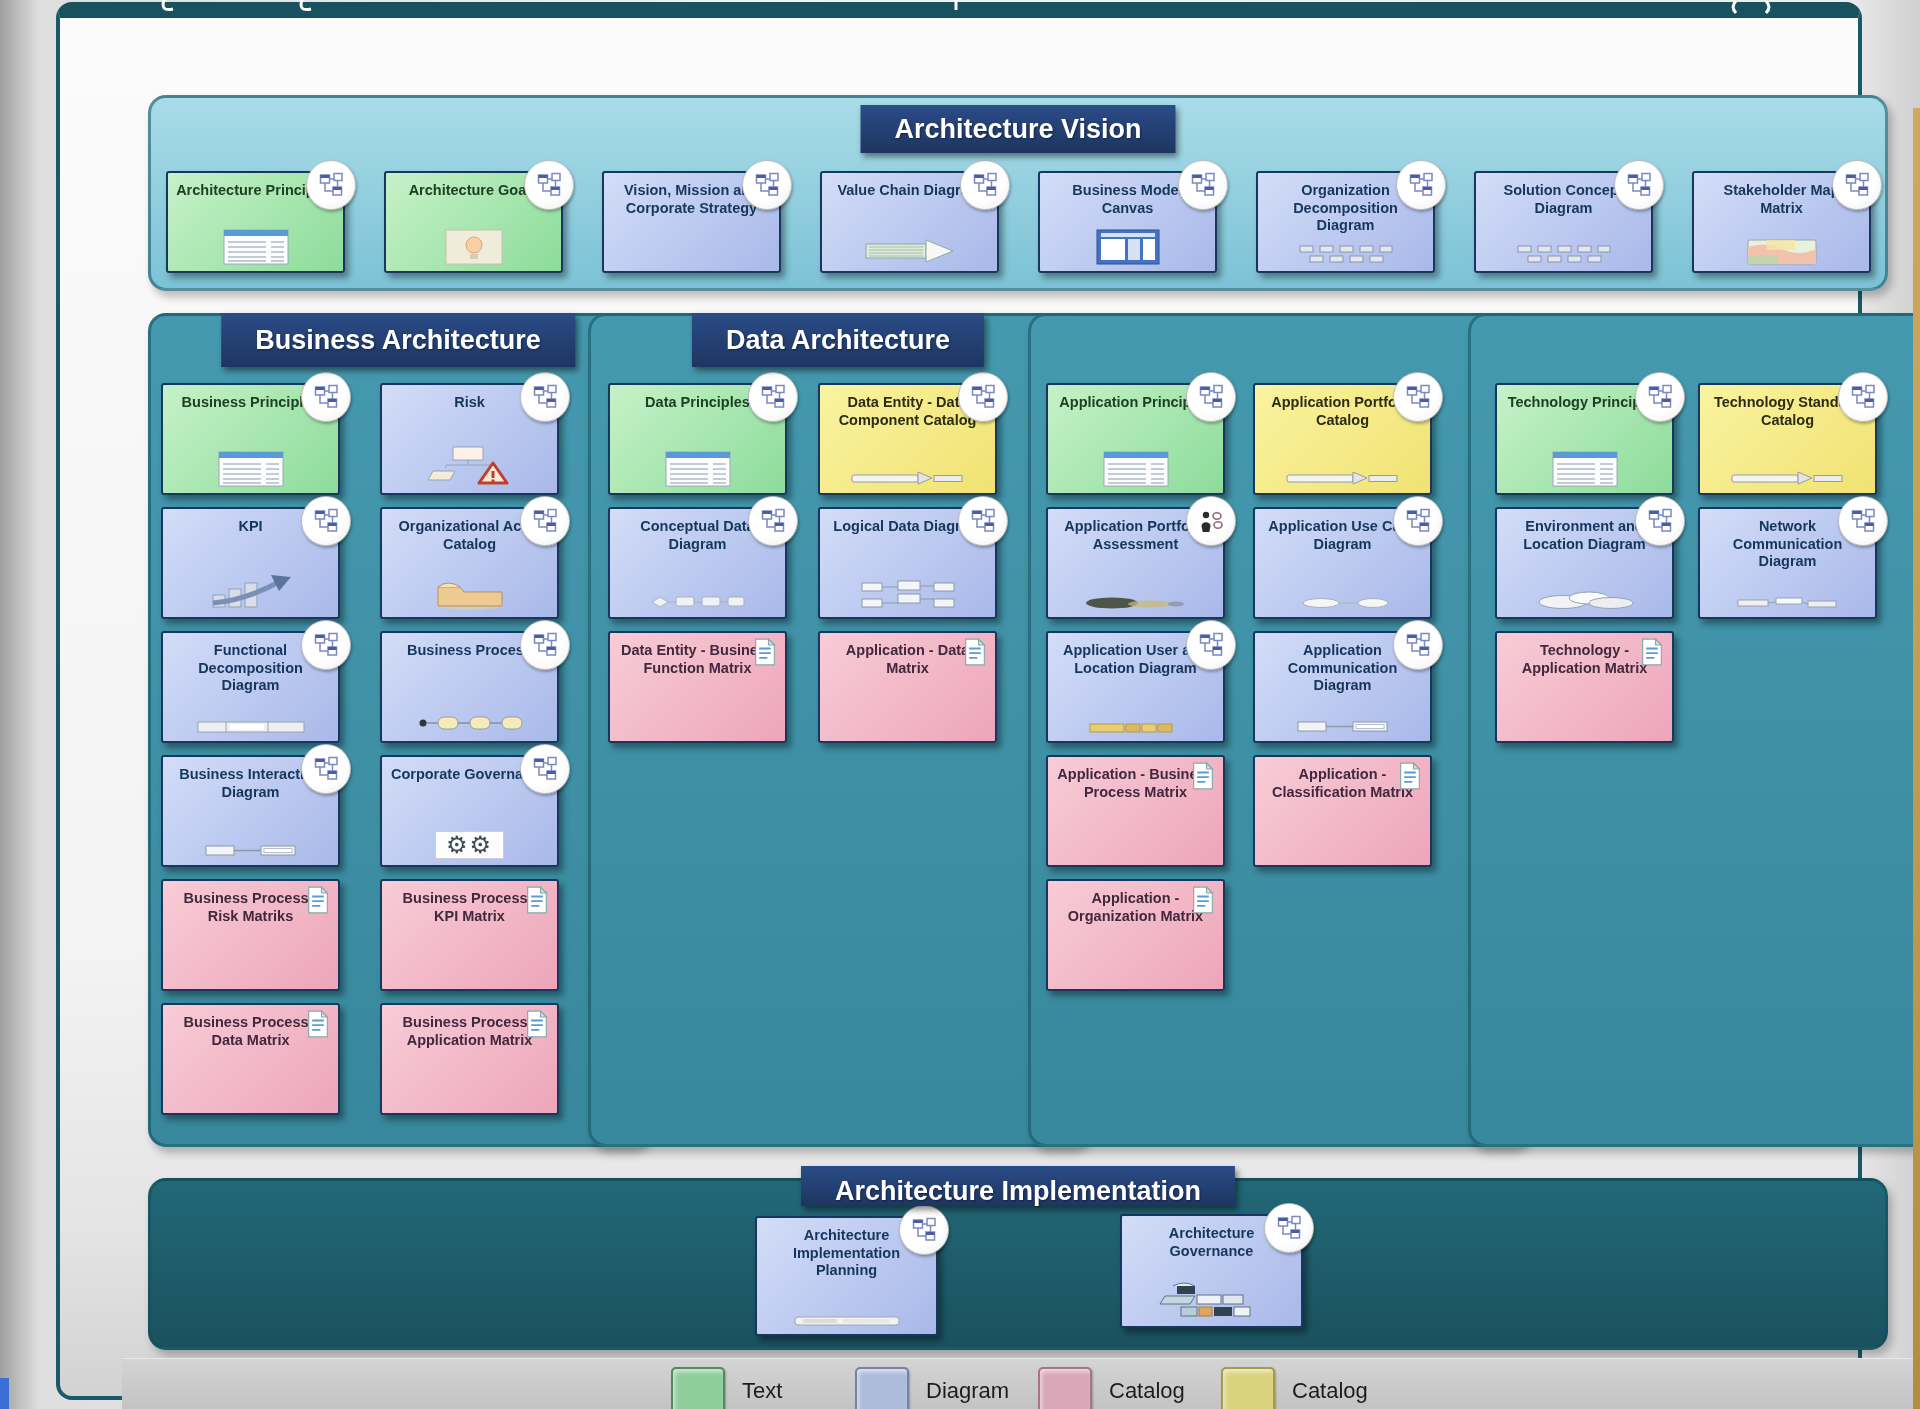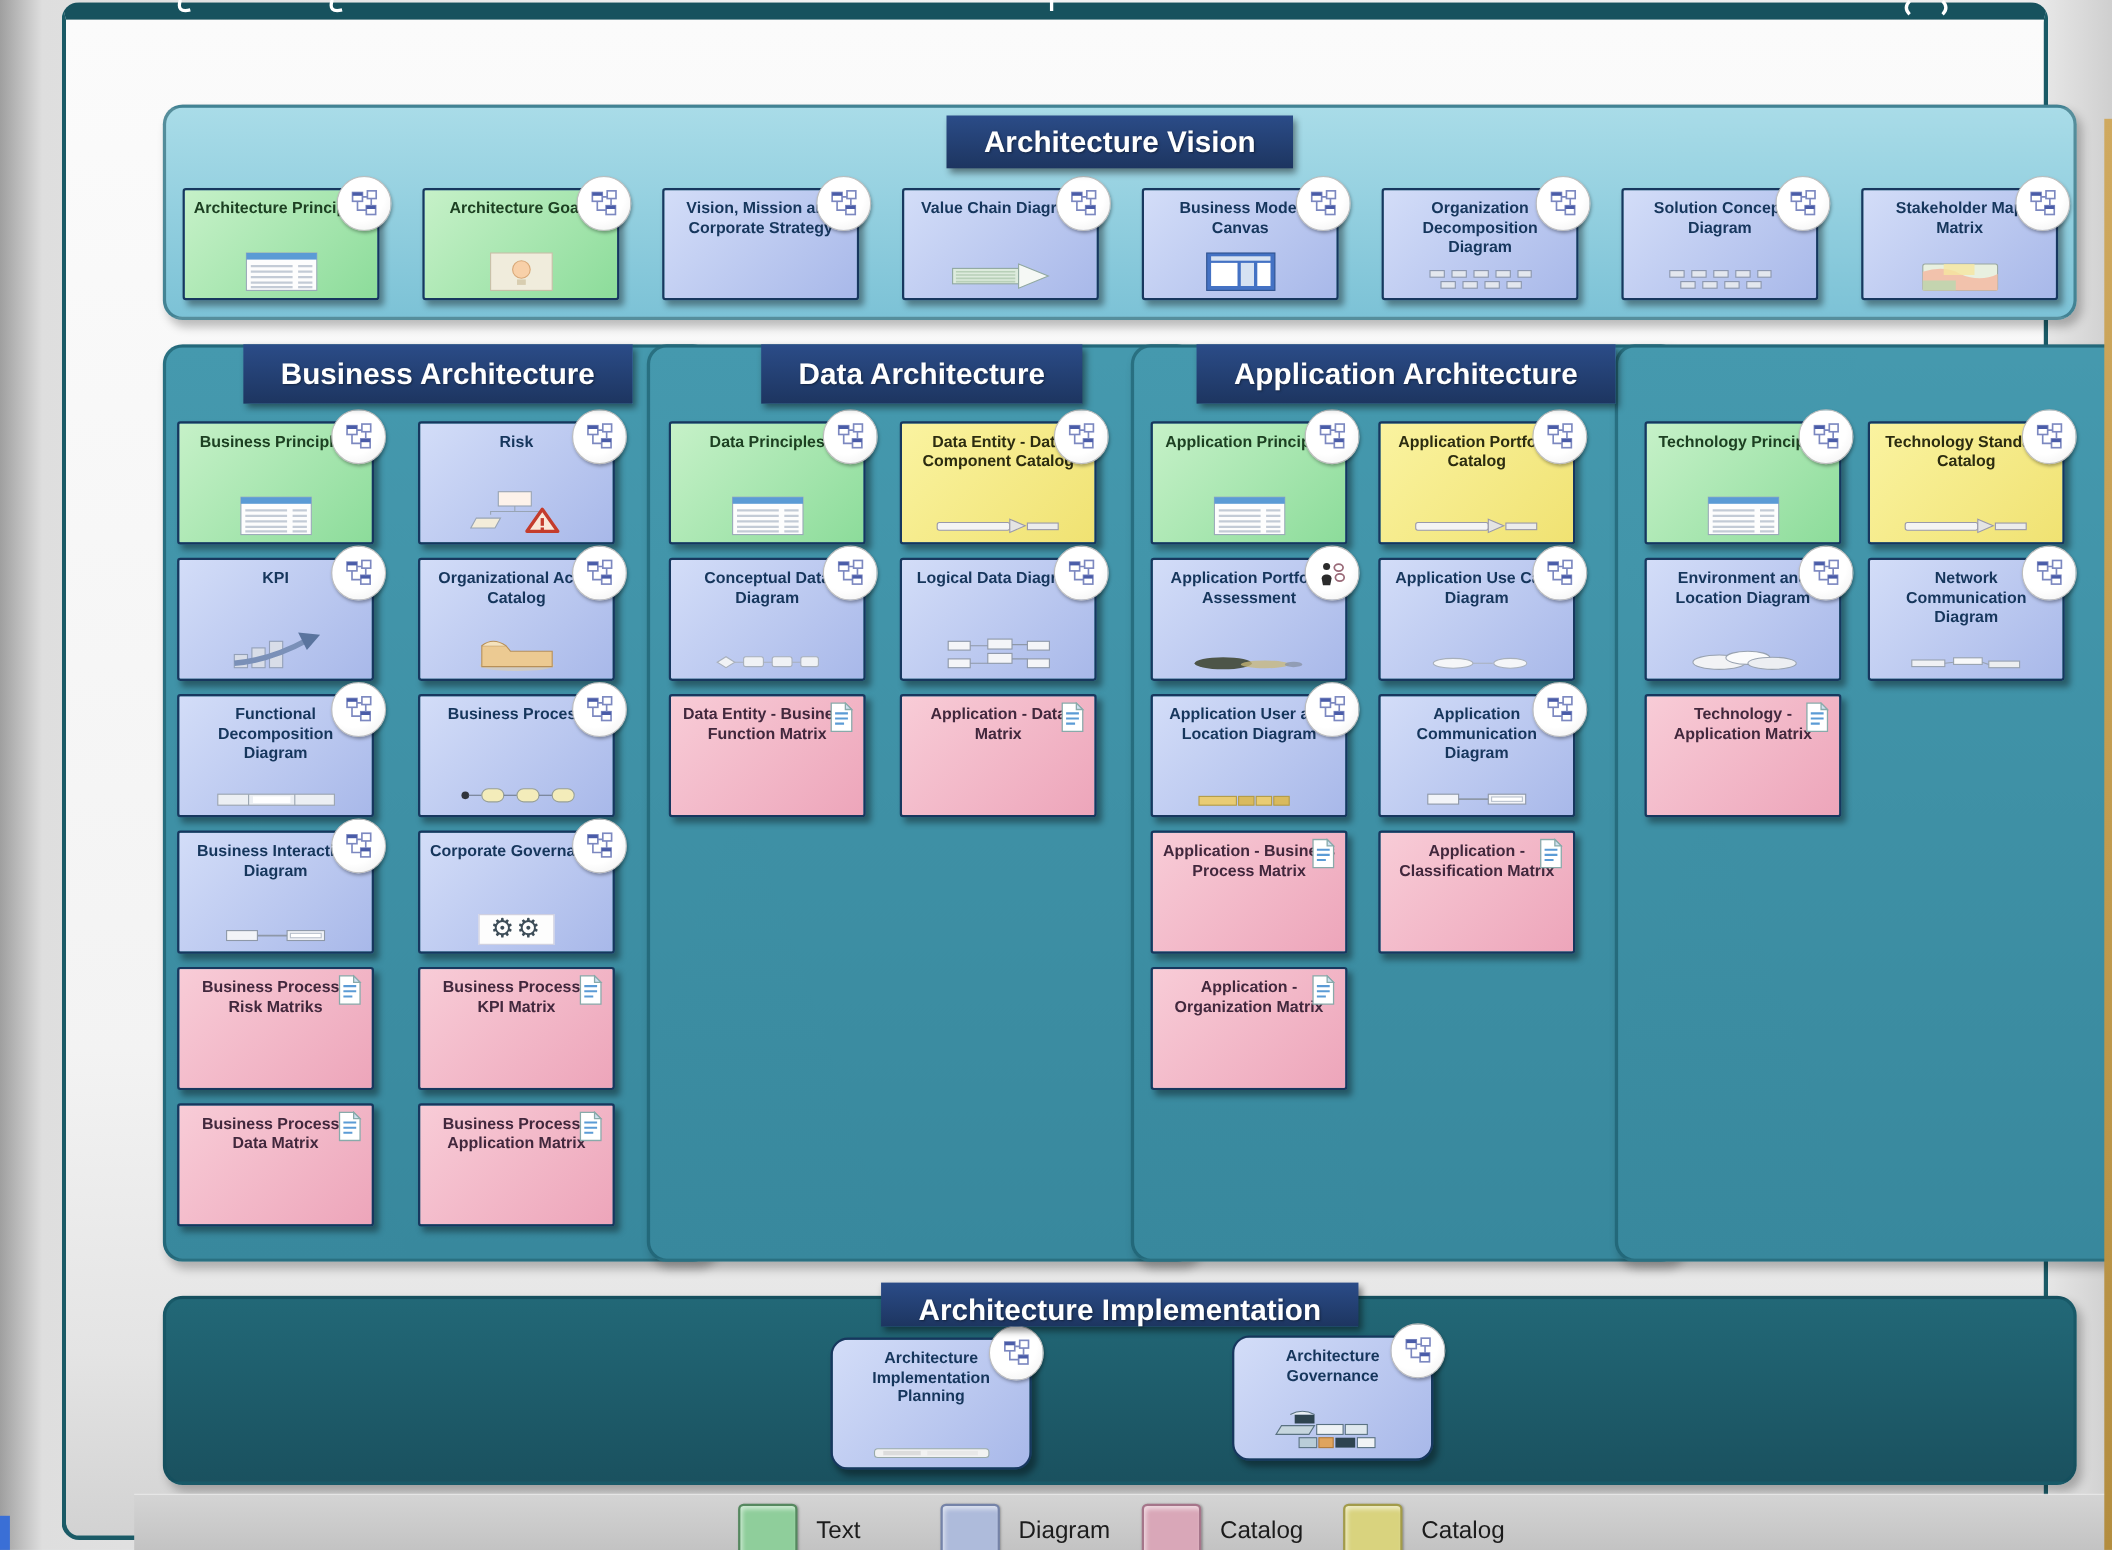--- a/index.html
+++ b/index.html
@@ -53,21 +53,21 @@
   #vision-cards{position:absolute;left:15px;top:73px;display:flex;gap:39px;}
   #vision-cards .card{flex:0 0 179px;height:102px;}
   
   .ccol{position:absolute;top:67px;width:179px;display:flex;flex-direction:column;gap:12px;}
   .ccol .card{flex:0 0 112px;}
   #colp0 .ccol.l{left:10px}#colp0 .ccol.r{left:229px}
   #colp1 .ccol.l{left:17px}#colp1 .ccol.r{left:227px}
   #colp2 .ccol.l{left:15px}#colp2 .ccol.r{left:222px}
   #colp3 .ccol.l{left:24px}#colp3 .ccol.r{left:227px}
   
-  #impl .card{position:absolute;width:183px;height:120px;border-radius:16px;}
+  #impl .card{position:absolute;width:183px;height:120px;}
   #impl .card.c0{left:604px;top:35px;}
   #impl .card.c1{left:969px;top:33px;height:114px;}
   
   .legend{position:absolute;left:62px;top:1340px;width:1794px;height:62px;
     background:linear-gradient(180deg,#d4d4d4,#bfbfbf);border-top:1px solid #e8e8e8;}
   .leg-item{position:absolute;top:8px;display:flex;align-items:center;gap:17px;}
   .leg-swatch{width:50px;height:44px;border-radius:5px;border:2px solid #888;
     box-shadow:inset 2px 3px 4px rgba(255,255,255,.55), 1px 1px 2px rgba(0,0,0,.25);}
   .leg-label{font-size:22px;color:#1c1c1c;}
   
@@ -601,21 +601,20 @@
               <path d="M2 1 h11 l5 5 v17 h-16 z" fill="#fff" stroke="#8aa"></path>
               <path d="M13 1 l5 5 h-5 z" fill="#cfe0f0" stroke="#8aa"></path>
               <path d="M5 9 h10 M5 13 h10 M5 17 h7" stroke="#5b9bd5" stroke-width="1.6"></path>
             </svg>
           </div>
           <div class="clabel">Application - Data Matrix</div>
         </div>
       </div>
   </div>
   <div class="panel colpanel" id="colp2">
-    <div class="hdr">Application Architecture</div>
     <div class="ccol l" id="cc2l">
         <div class="card t-text">
           <div class="badge b-hierarchy">
             <svg width="27" height="27" viewBox="0 0 27 27">
               <rect x="2.5" y="3" width="9" height="8" fill="#fff" stroke="#7c88c0" stroke-width="1.5"></rect>
               <rect x="2.5" y="3" width="9" height="3" fill="#4a5ca8"></rect>
               <rect x="16" y="1.5" width="8" height="7" fill="#fff" stroke="#7c88c0" stroke-width="1.5"></rect>
               <rect x="15" y="15" width="8.5" height="8" fill="#fff" stroke="#7c88c0" stroke-width="1.5"></rect>
               <rect x="15" y="15" width="8.5" height="3" fill="#4a5ca8"></rect>
               <path d="M11.5 7 h4.5 M7 11 v8 h8 M19.5 8.5 v6.5" fill="none" stroke="#7c88c0" stroke-width="1.5"></path>

